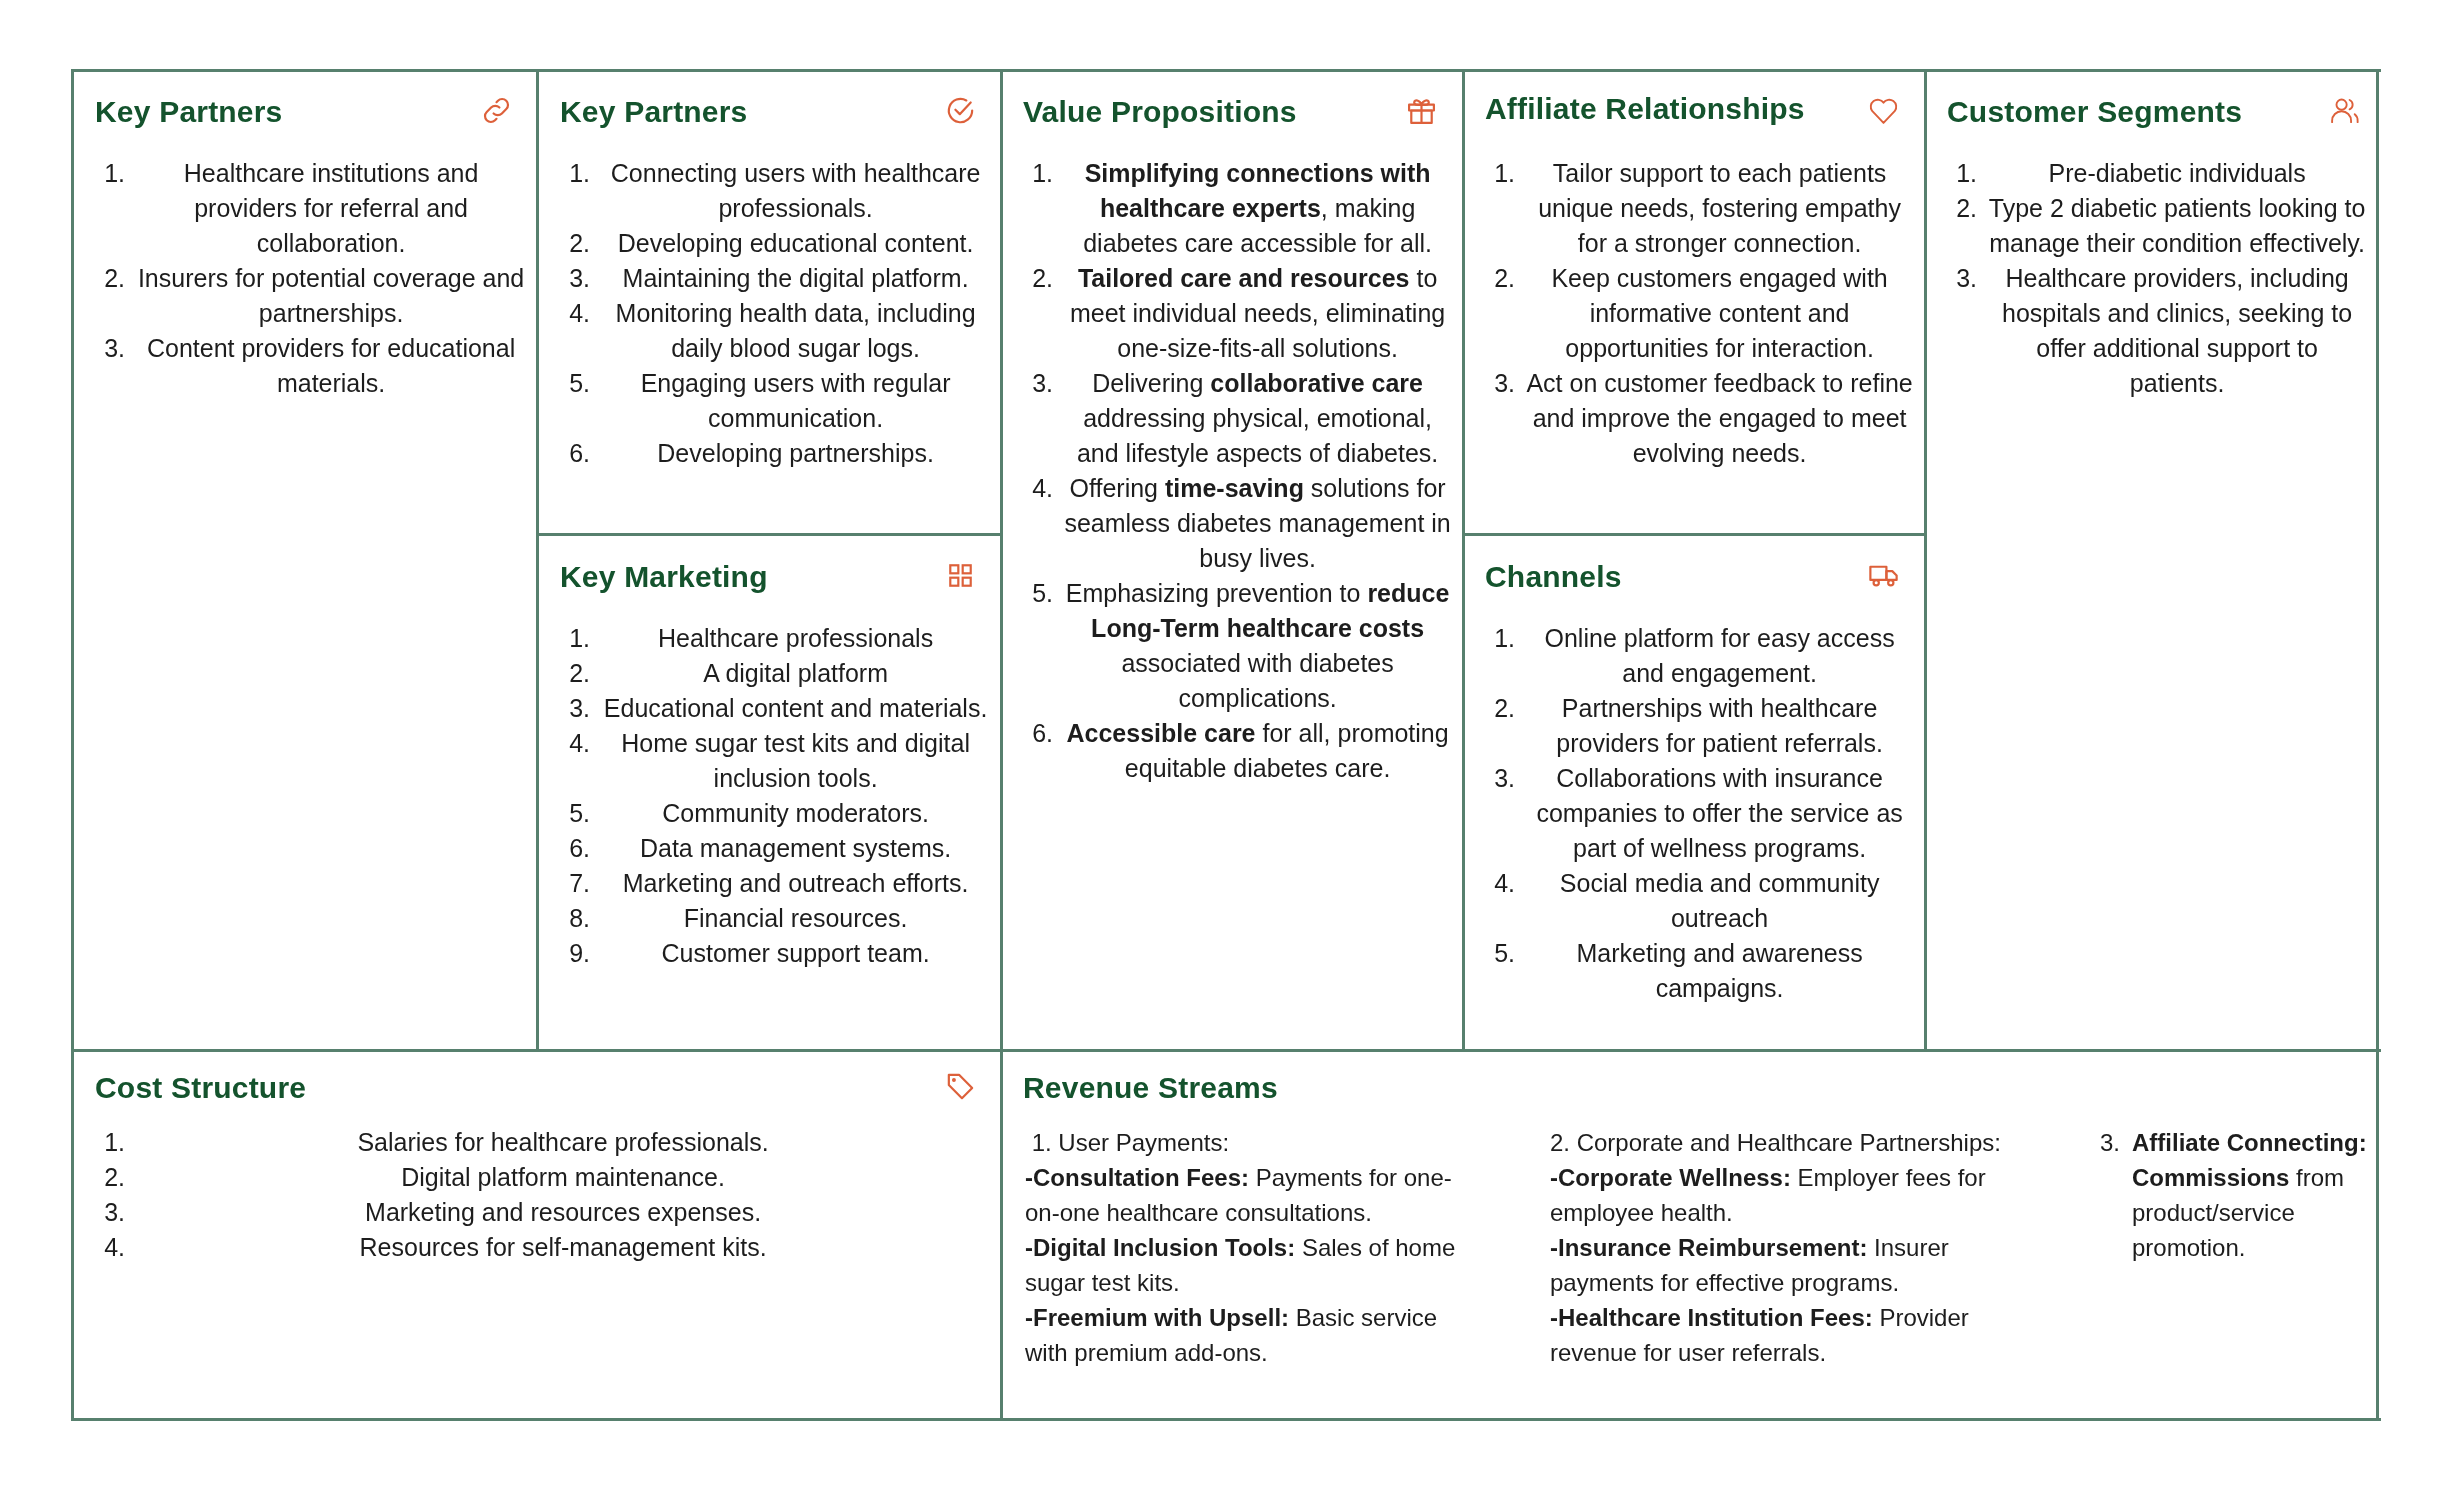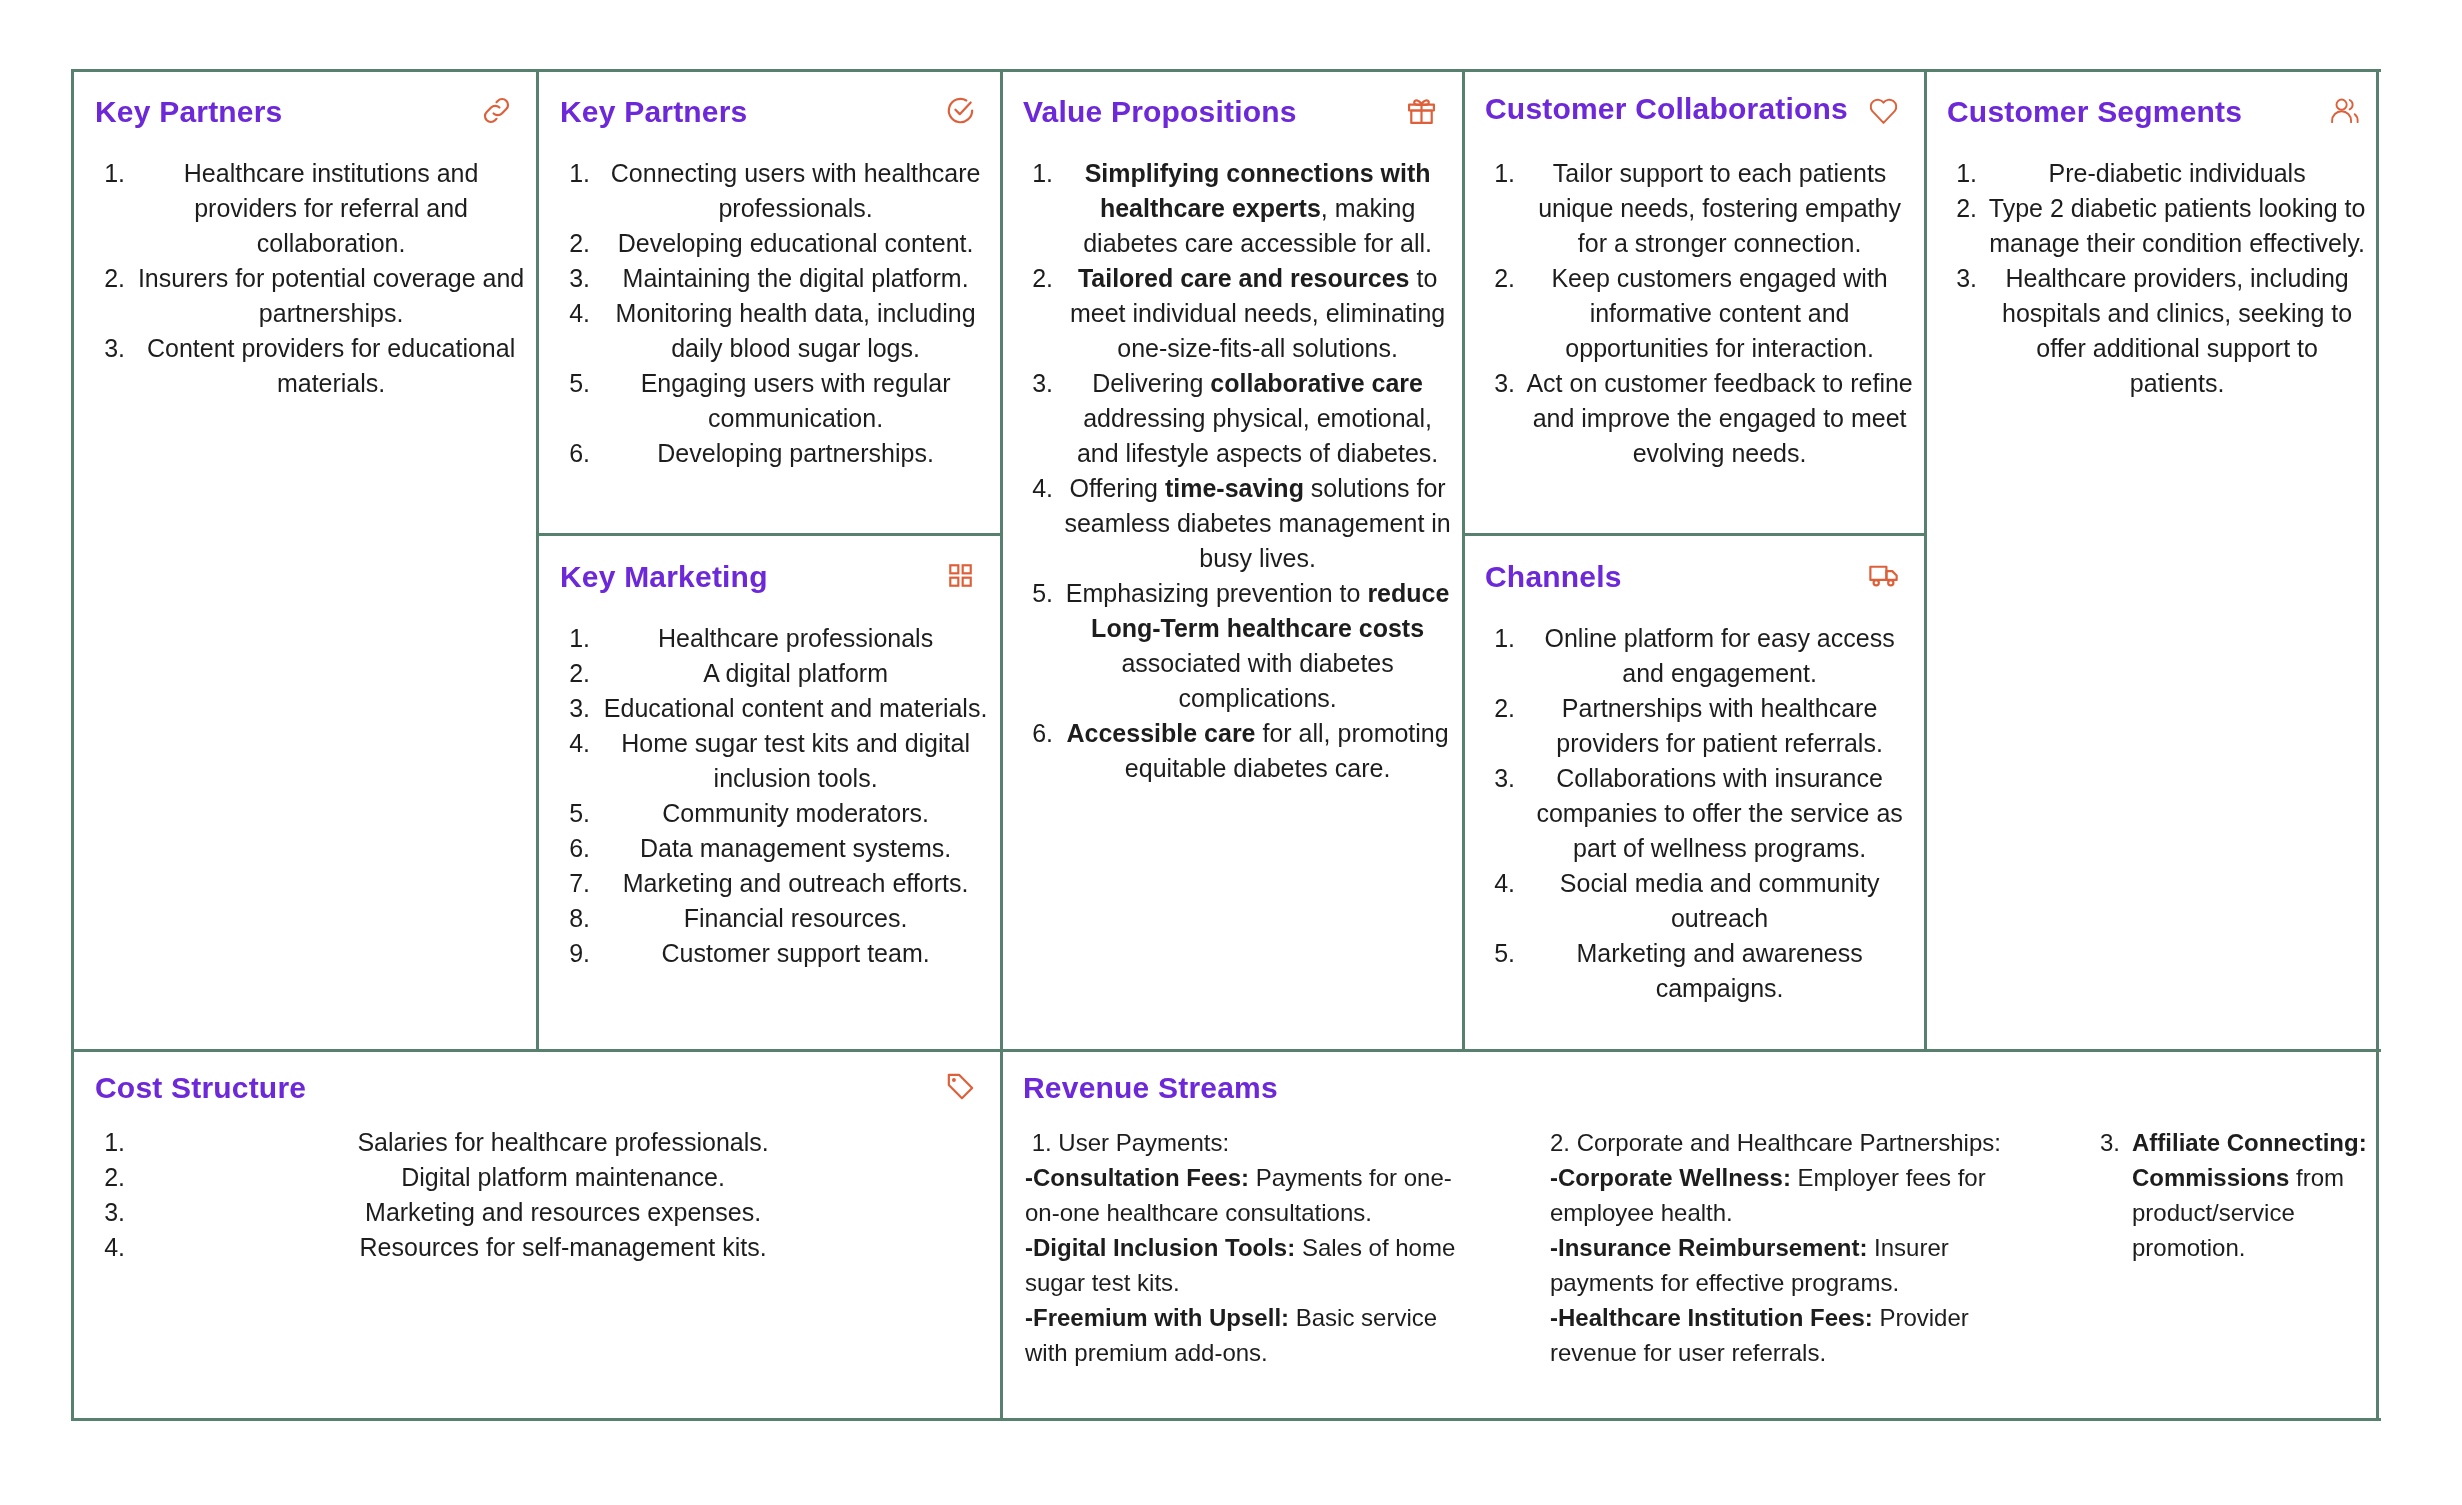--- a/index.html
+++ b/index.html
@@ -2,21 +2,21 @@
 <html style="font-size:12.6px"><head>
 <meta charset="utf-8">
 <style>
   html, body { margin:0; padding:0; background:#ffffff; }
   body { width:2462px; height:1506px; position:relative; overflow:hidden;
          font-family:"Liberation Sans", sans-serif; color:#1d1d1d; }
   .canvas { position:absolute; left:0; top:0; width:2462px; height:1506px; }
   .cell { position:absolute; box-sizing:border-box; }
   .line { position:absolute; background:#57806e; }
   .title { position:absolute; left:22px; top:24px; font-size:30px; font-weight:bold;
-           color:#6d28d9; letter-spacing:0.2px; white-space:nowrap; }
+           color:#14532d; letter-spacing:0.2px; white-space:nowrap; }
   .icon { position:absolute; top:22px; right:24px; width:35px; height:35px; }
   .icon svg { width:35px; height:35px; display:block; }
   ol.items { position:absolute; left:24px; right:11px; top:85px; margin:0; padding:0 0 0 35px;
              font-size:25px; line-height:35px;text-align:center; }
   ol.items li { padding-left:3.2px; }
   b { font-weight:bold; }
   .rev-col { position:absolute; top:85px; font-size:24px; line-height:35px; }
   .rev-col .head { display:block; }
 </style>
 </head>
@@ -94,21 +94,21 @@
         <li><b>Simplifying connections with healthcare experts</b>, making diabetes care accessible for all.</li>
         <li><b>Tailored care and resources</b> to meet individual needs, eliminating one-size-fits-all solutions.</li>
         <li>Delivering <b>collaborative care</b> addressing physical, emotional, and lifestyle aspects of diabetes.</li>
         <li>Offering <b>time-saving</b> solutions for seamless diabetes management in busy lives.</li>
         <li>Emphasizing prevention to <b>reduce Long-Term healthcare costs</b> associated with diabetes complications.</li>
         <li><b>Accessible care</b> for all, promoting equitable diabetes care.</li>
       </ol>
   </div>
 
   <div class="cell" style="left:1463px;top:71px;width:462px;height:464px;">
-    <div class="title" style="top:20.5px;">Customer Collaborations</div>
+    <div class="title" style="top:20.5px;">Affiliate Relationships</div>
     <div class="icon">
       <svg viewBox="0 0 24 24" fill="none" stroke="#dd603a" stroke-width="1.3" stroke-linejoin="round">
           <path d="M12 20.5L4.2 12.3A4.6 4.6 0 0 1 12 6.6a4.6 4.6 0 0 1 7.8 5.7z"></path>
         </svg>
     </div>
     <ol class="items">
         <li>Tailor support to each patients unique needs, fostering empathy for a stronger connection.</li>
         <li>Keep customers engaged with informative content and opportunities for interaction.</li>
         <li>Act on customer feedback to refine and improve the engaged to meet evolving needs.</li>
       </ol>

